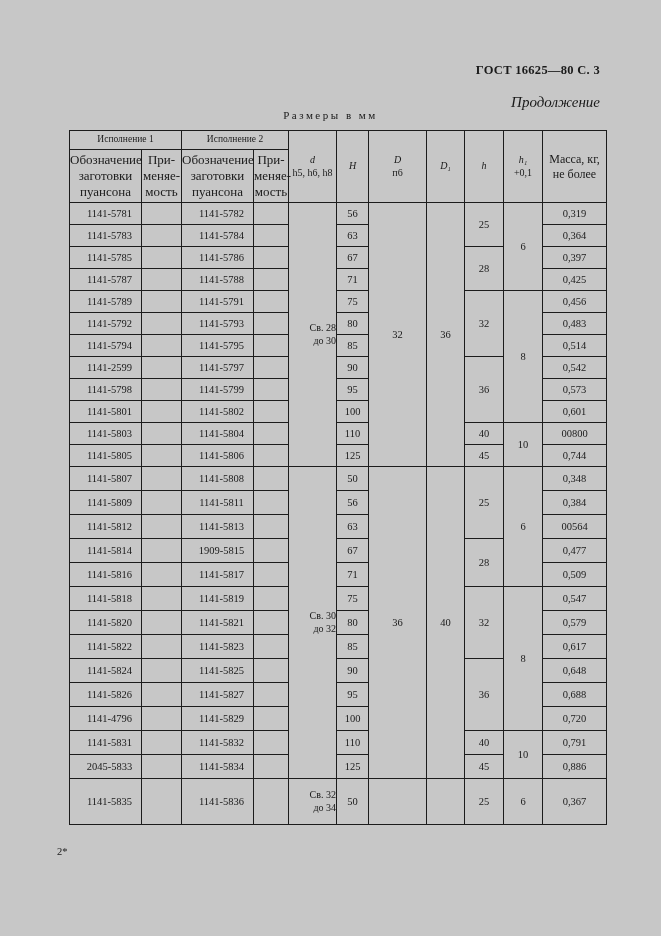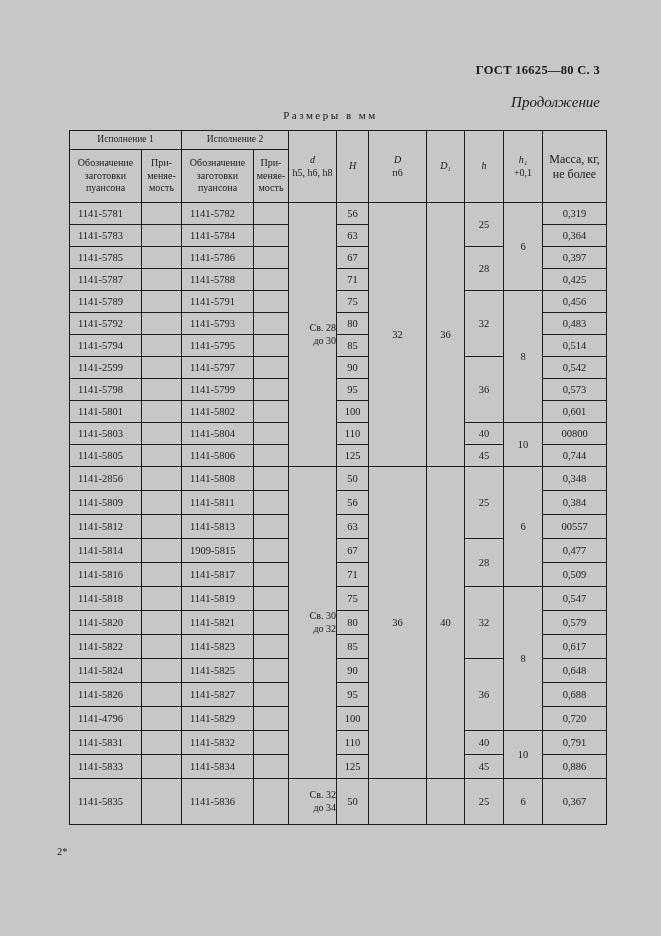--- a/index.html
+++ b/index.html
@@ -48,31 +48,31 @@
   col.c-app2 { width: 35px; }
   col.c-d    { width: 48px; }
   col.c-H    { width: 32px; }
   col.c-D    { width: 58px; }
   col.c-D1   { width: 38px; }
   col.c-h    { width: 39px; }
   col.c-h1   { width: 39px; }
   col.c-mass { width: 64px; }
 
   .h-exec { font-size: 9.5px; height: 18px; }
-  tr.sub th { height: 52px; font-size: 10px; }
+  tr.sub th { height: 52px; font-size: 13px; }
   .pre { white-space: pre-line; }
   .sym { display: block; font-style: italic; font-size: 10px; }
   .tol { display: block; font-size: 10px; margin-top: 1px; }
   th.mass-h { font-size: 12px; }
 
   tr.block-0 { height: 22px; }
   tr.block-1 { height: 24px; }
   tr.block-2 { height: 46px; }
 
-  td.left { text-align: left; padding-left: 8px; }
+  td.left { text-align: center; padding-left: 8px; }
   td.drange { white-space: pre-line; font-size: 10px; text-align: right; }
 </style>
 </head>
 <body>
 
 <div class="page">
 
   <div class="doc-ref">ГОСТ 16625—80 С. 3</div>
   <div class="continuation">Продолжение</div>
   <div class="table-title">Размеры в мм</div>
@@ -238,21 +238,21 @@
         <tr class="block-0">
           <td class="left">1141-5805</td>
           <td></td>
           <td class="left">1141-5806</td>
           <td></td>
           <td>125</td>
           <td>45</td>
           <td>0,744</td>
         </tr>
         <tr class="block-1">
-          <td class="left">1141-2856</td>
+          <td class="left">1141-5807</td>
           <td></td>
           <td class="left">1141-5808</td>
           <td></td>
           <td class="drange" rowspan="13">Св. 30
 до 32</td>
           <td>50</td>
           <td rowspan="13">36</td>
           <td rowspan="13">40</td>
           <td rowspan="3">25</td>
           <td rowspan="5">6</td>
@@ -265,21 +265,21 @@
           <td></td>
           <td>56</td>
           <td>0,384</td>
         </tr>
         <tr class="block-1">
           <td class="left">1141-5812</td>
           <td></td>
           <td class="left">1141-5813</td>
           <td></td>
           <td>63</td>
-          <td>00557</td>
+          <td>00564</td>
         </tr>
         <tr class="block-1">
           <td class="left">1141-5814</td>
           <td></td>
           <td class="left">1909-5815</td>
           <td></td>
           <td>67</td>
           <td rowspan="2">28</td>
           <td>0,477</td>
         </tr>
@@ -346,21 +346,21 @@
           <td class="left">1141-5831</td>
           <td></td>
           <td class="left">1141-5832</td>
           <td></td>
           <td>110</td>
           <td>40</td>
           <td rowspan="2">10</td>
           <td>0,791</td>
         </tr>
         <tr class="block-1">
-          <td class="left">1141-5833</td>
+          <td class="left">2045-5833</td>
           <td></td>
           <td class="left">1141-5834</td>
           <td></td>
           <td>125</td>
           <td>45</td>
           <td>0,886</td>
         </tr>
         <tr class="block-2">
           <td class="left">1141-5835</td>
           <td></td>

